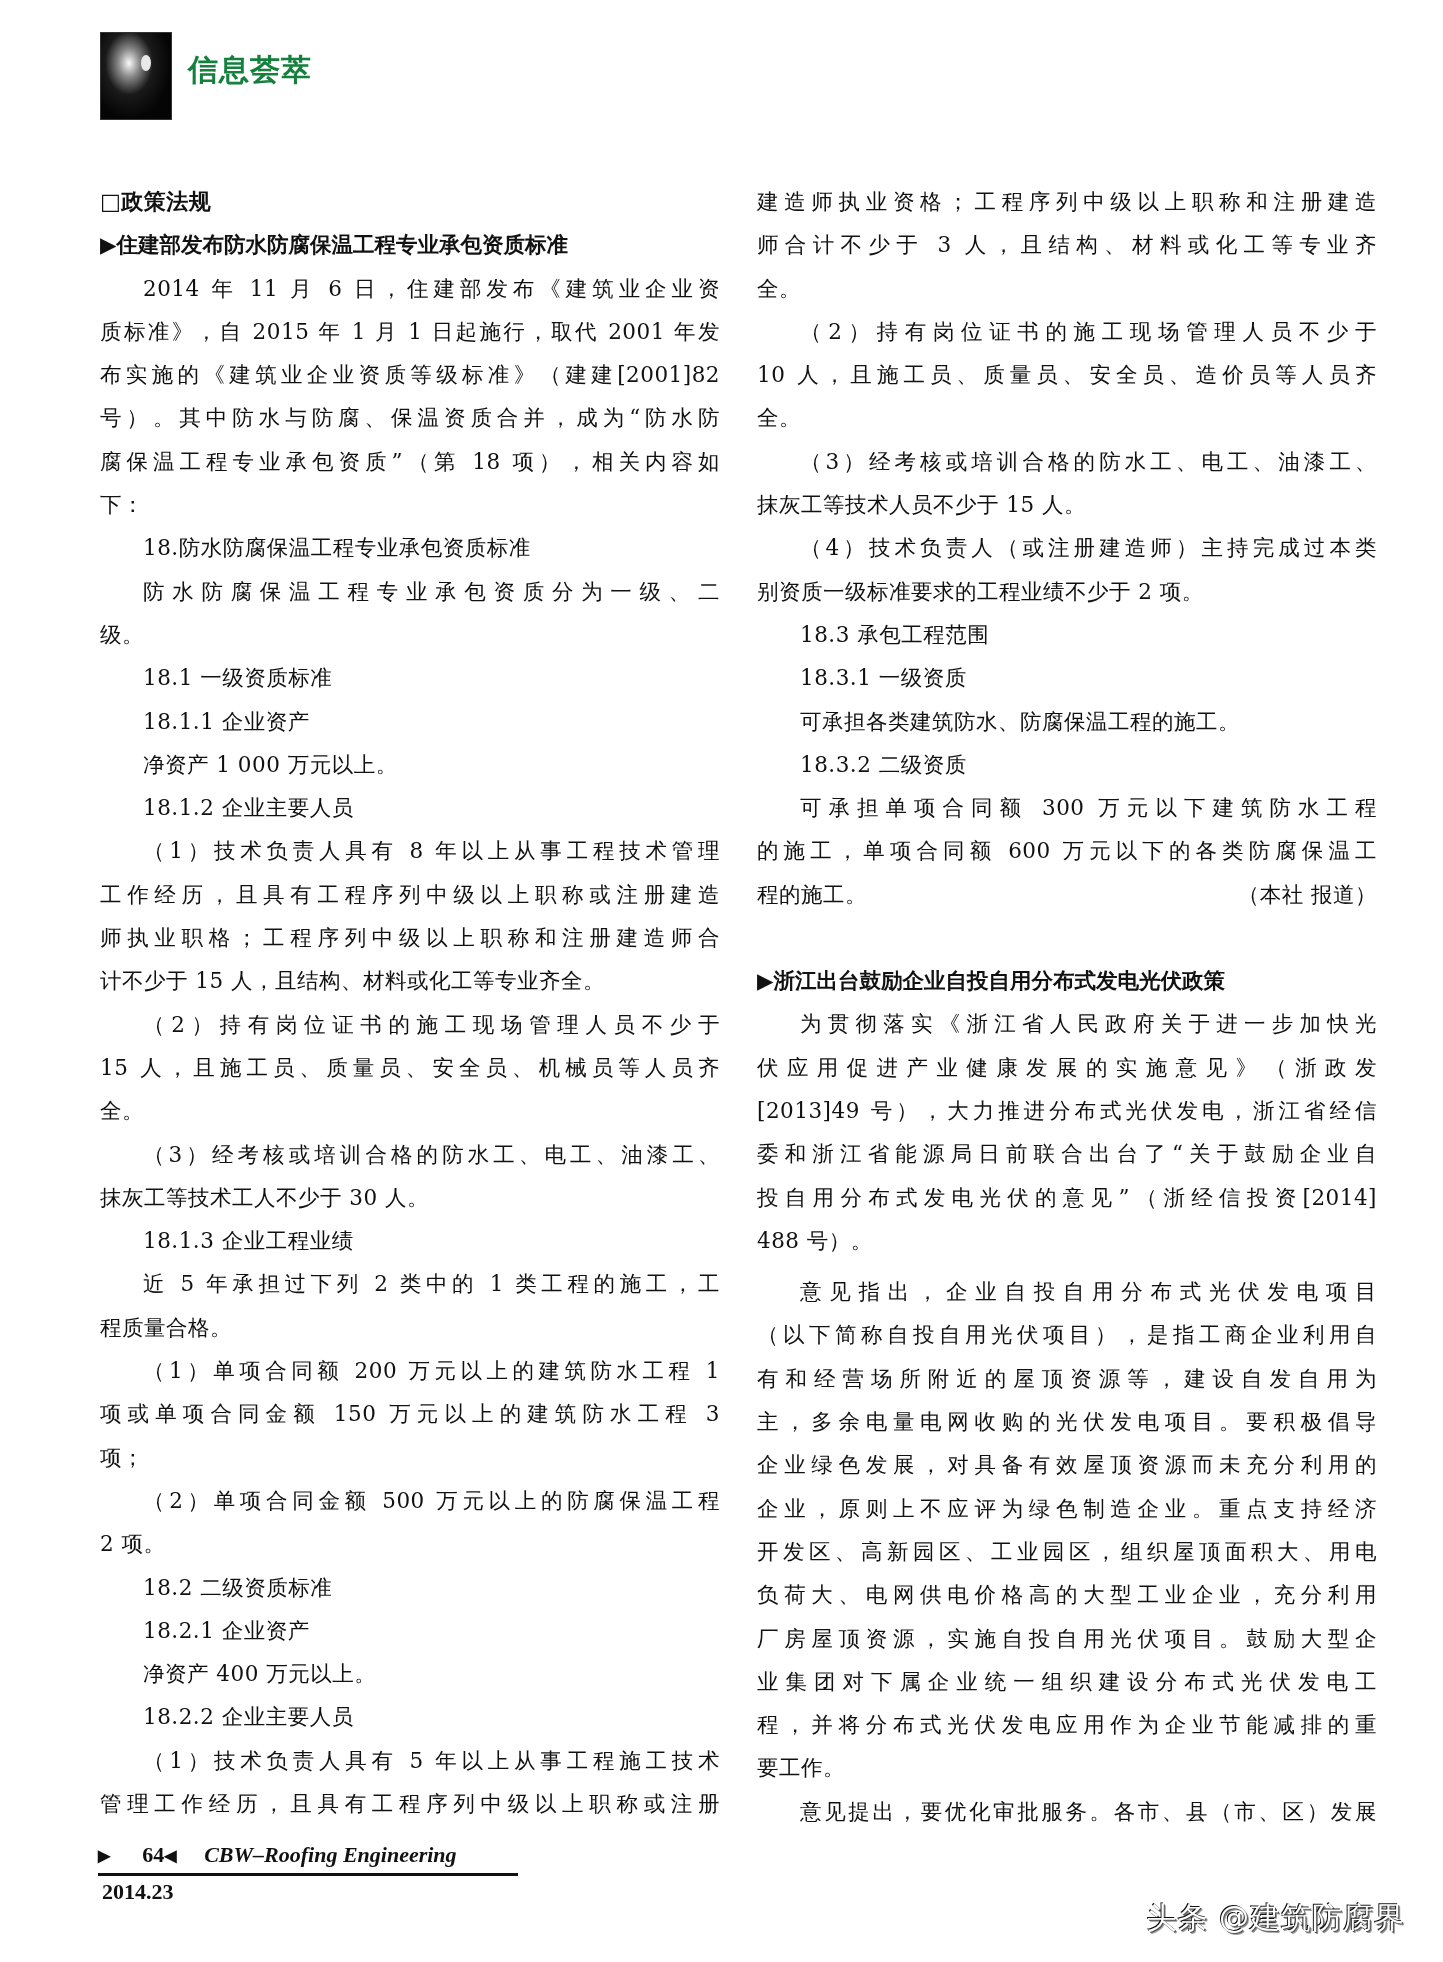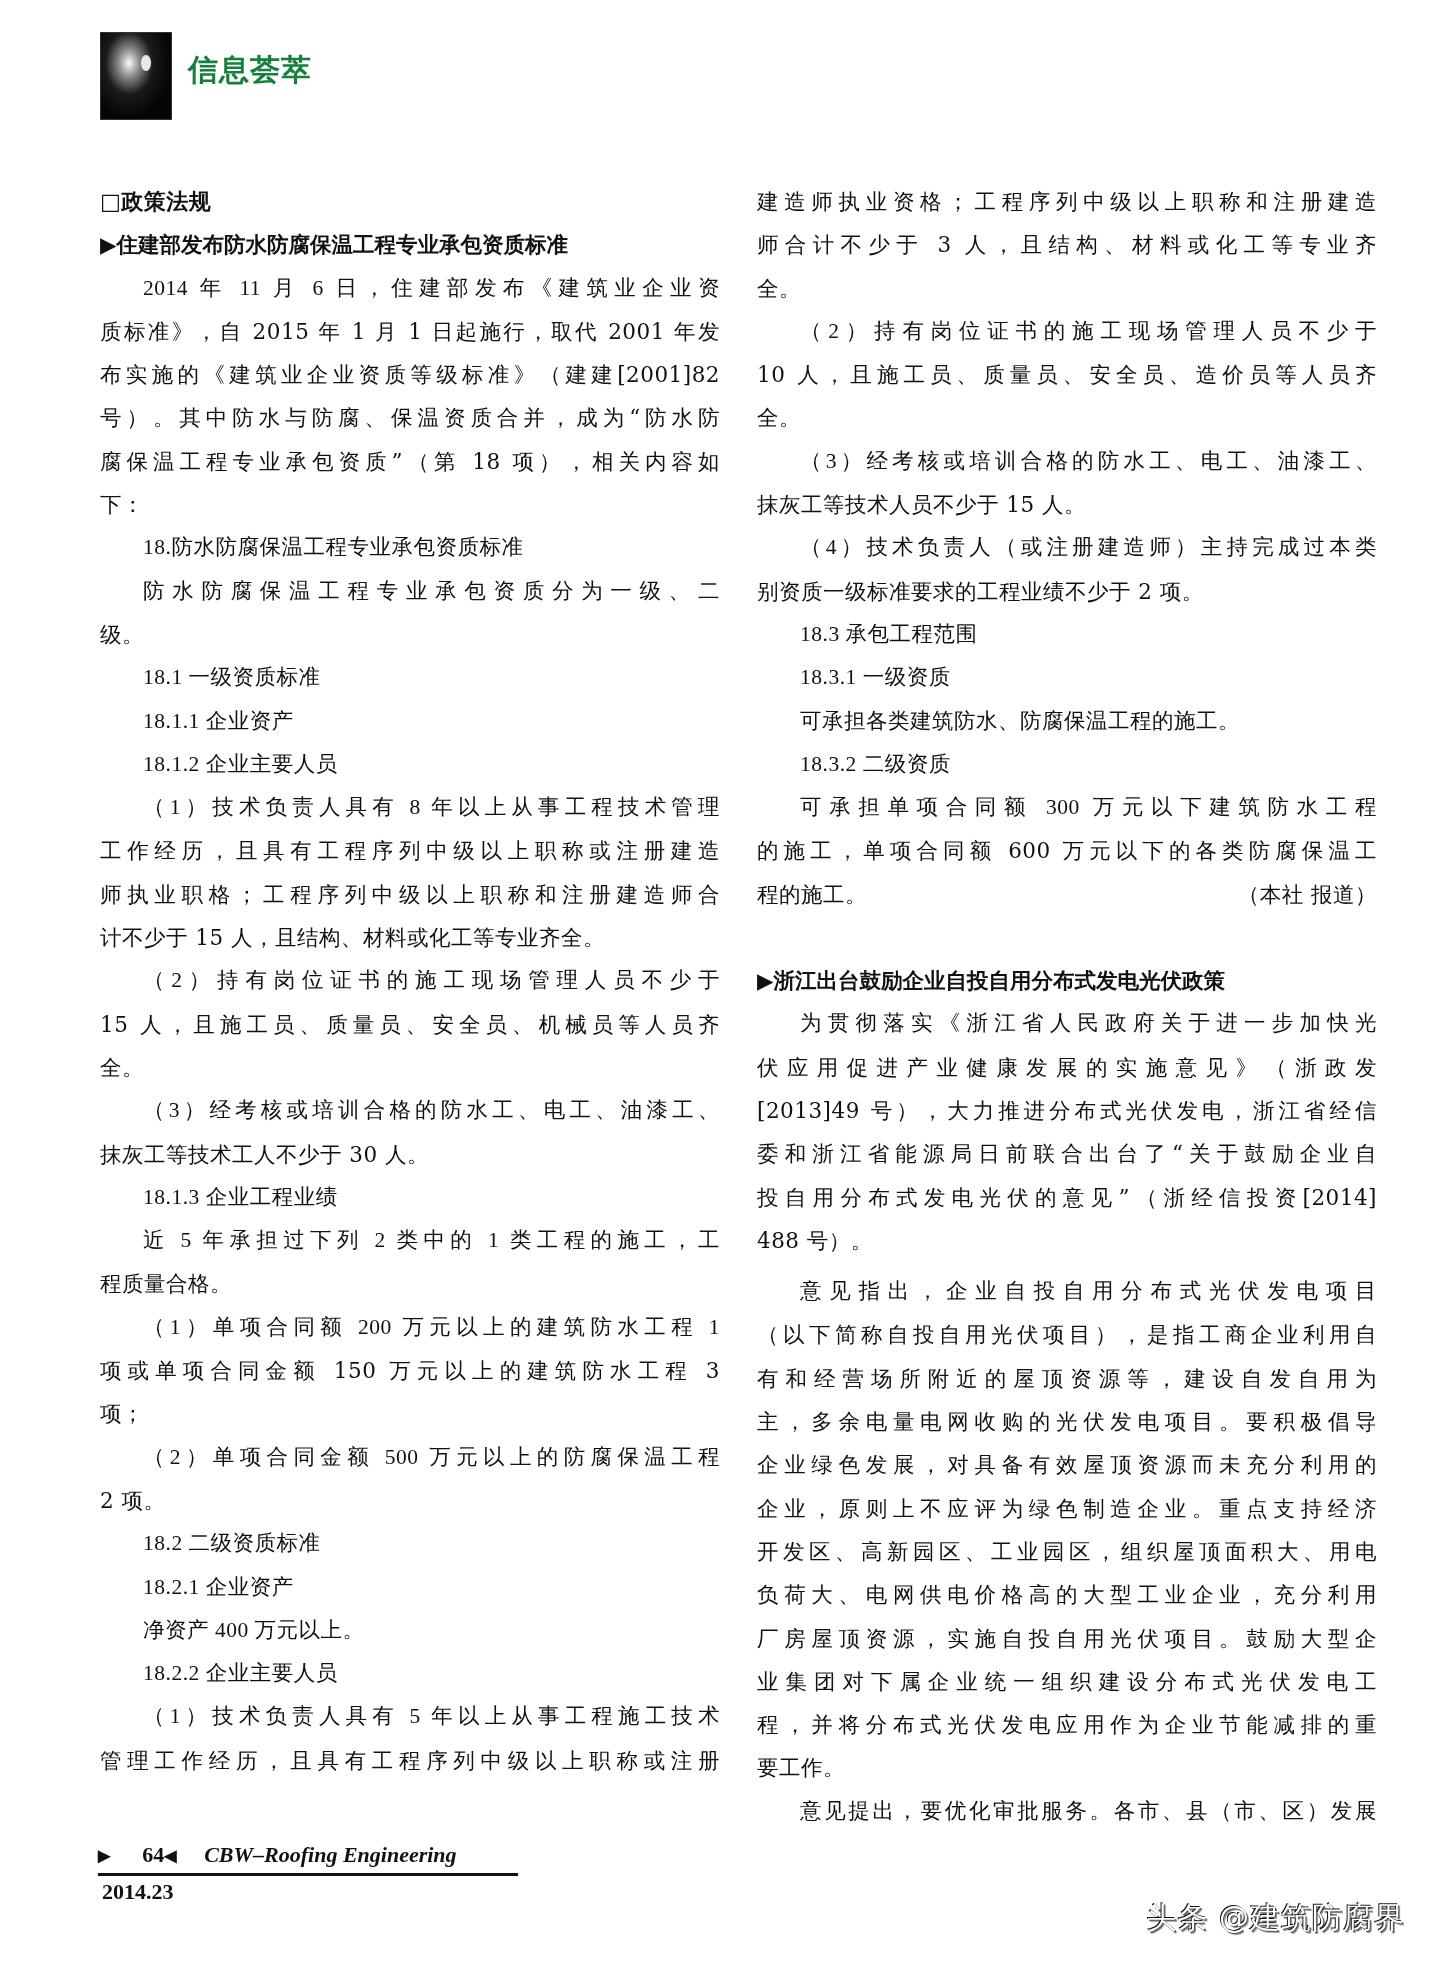--- a/index.html
+++ b/index.html
@@ -12,21 +12,21 @@
   .logo::after { content: ""; position: absolute; left: 40px; top: 22px; width: 10px; height: 16px;
           border-radius: 50%; background: #e8e8e8; }
   .header-title { position: absolute; left: 88px; top: 22px; font-family: "DejaVu Sans", sans-serif;
           font-weight: bold; font-size: 30px; letter-spacing: 1px; color: #15803d; }
   .column { position: absolute; top: 180px; width: 620px; }
   .col-left { left: 100px; }
   .col-right { left: 757px; }
   .line { height: 43.3px; line-height: 43.3px; font-size: 21.5px; white-space: nowrap;
           text-align: justify; text-align-last: justify; letter-spacing: 0.5px; }
   .line.last { text-align-last: left; }
-  .line.indent { padding-left: 43px; font-family: Liberation Serif, serif; }
+  .line.indent { padding-left: 43px; }
   .section-label { font-family: "DejaVu Sans", sans-serif; font-weight: bold; font-size: 22px; text-align-last: left; }
   .article-title { font-family: "DejaVu Sans", sans-serif; font-weight: bold; font-size: 21.5px; text-align-last: left; letter-spacing: 0; }
   .gap { height: 43px; }
   .footer { position: absolute; left: 98px; top: 1837px; height: 36px; border-bottom: 3px solid #111;
             width: 420px; font-family: "Liberation Serif", serif; font-weight: bold; font-size: 22px; line-height: 36px; }
   .footer .pg { display: inline-block; margin-left: 32px; }
   .footer .tri { font-size: 16px; vertical-align: 1px; }
   .footer .journal { font-style: italic; margin-left: 22px; }
   .footer .issue { margin-left: 4px; }
   .watermark { position: absolute; right: 38px; top: 1898px; font-family: "DejaVu Sans", sans-serif;
@@ -47,20 +47,21 @@
   <div class="line">质标准》，自 2015 年 1 月 1 日起施行，取代 2001 年发</div>
   <div class="line">布实施的《建筑业企业资质等级标准》（建建[2001]82</div>
   <div class="line">号）。其中防水与防腐、保温资质合并，成为“防水防</div>
   <div class="line">腐保温工程专业承包资质”（第 18 项），相关内容如</div>
   <div class="line last">下：</div>
   <div class="line indent last">18.防水防腐保温工程专业承包资质标准</div>
   <div class="line indent">防水防腐保温工程专业承包资质分为一级、二</div>
   <div class="line last">级。</div>
   <div class="line indent last">18.1 一级资质标准</div>
   <div class="line indent last">18.1.1 企业资产</div>
+  <div class="line indent last">净资产 1 000 万元以上。</div>
   <div class="line indent last">18.1.2 企业主要人员</div>
   <div class="line indent">（1）技术负责人具有 8 年以上从事工程技术管理</div>
   <div class="line">工作经历，且具有工程序列中级以上职称或注册建造</div>
   <div class="line">师执业职格；工程序列中级以上职称和注册建造师合</div>
   <div class="line last">计不少于 15 人，且结构、材料或化工等专业齐全。</div>
   <div class="line indent">（2）持有岗位证书的施工现场管理人员不少于</div>
   <div class="line">15 人，且施工员、质量员、安全员、机械员等人员齐</div>
   <div class="line last">全。</div>
   <div class="line indent">（3）经考核或培训合格的防水工、电工、油漆工、</div>
   <div class="line last">抹灰工等技术工人不少于 30 人。</div>

